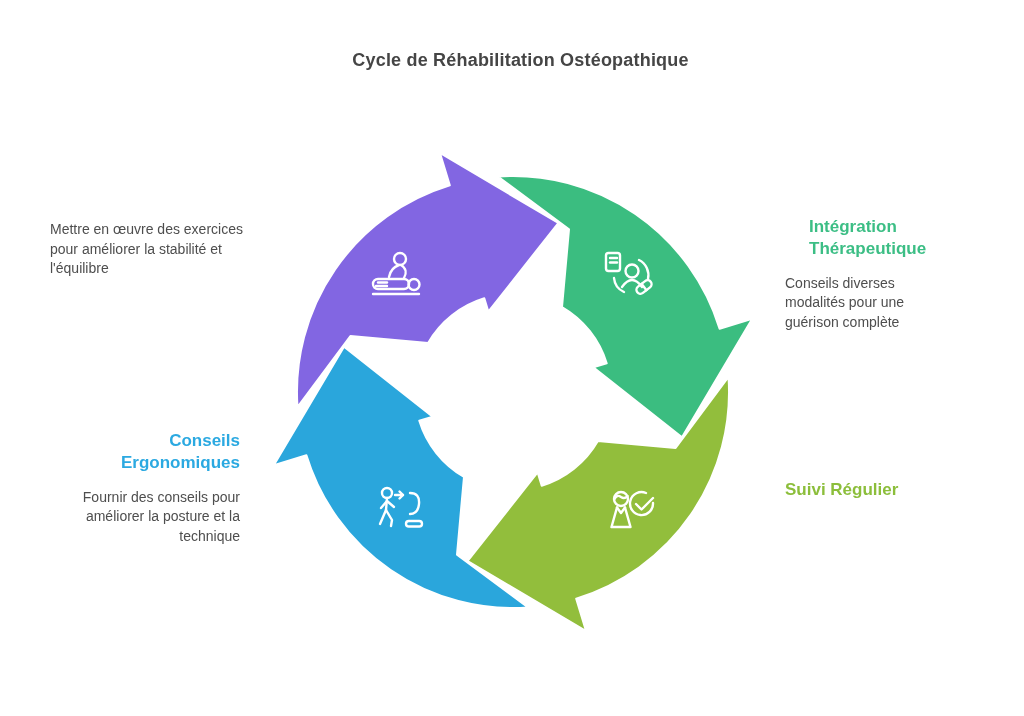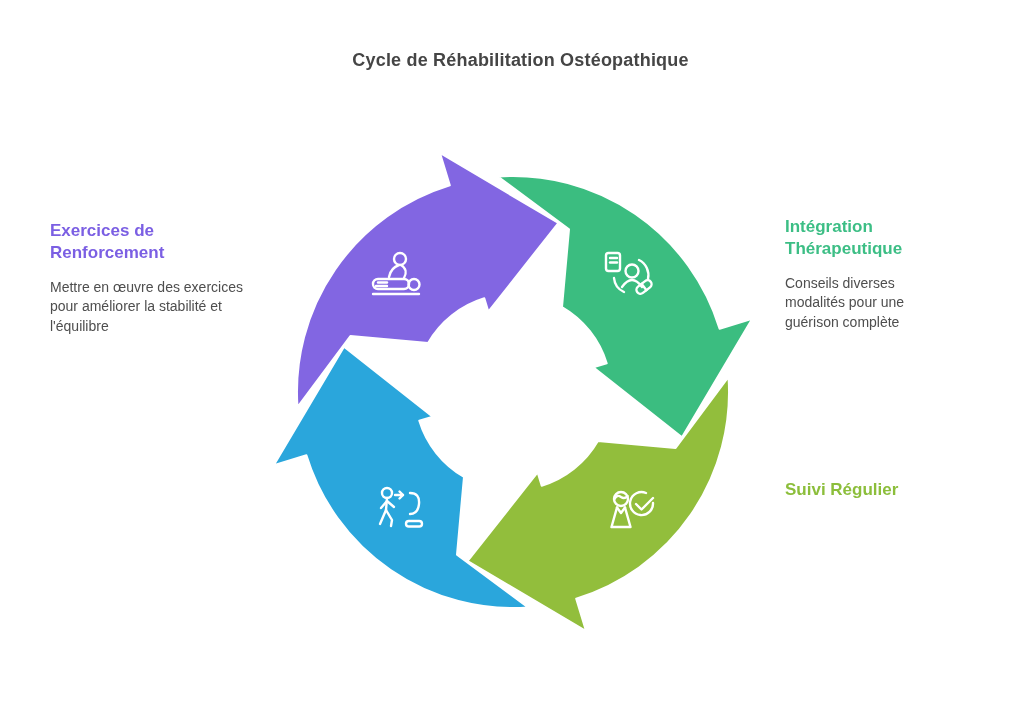--- a/index.html
+++ b/index.html
@@ -54,21 +54,21 @@
   .label p {
     font-size: 14px;
     line-height: 1.4;
     color: var(--c-body_text, #4e4e4e);
   }
   .label-tl { left: 50px;  top: 220px; width: 205px; text-align: left; }
   .label-tr { left: 785px; top: 216px; width: 165px; text-align: left; }
   .label-bl { left: 48px;  top: 430px; width: 192px; text-align: right; }
   .label-br { left: 785px; top: 479px; width: 180px; text-align: left; }
   .h-purple { color: var(--c-purple_text, #7b5fe3); }
-  .h-green  { color: var(--c-green_text,  #3cbe85); }
+  .h-green  { color: var(--c-green_text,  #3cbe85); margin-left: 24px; }
   .h-blue   { color: var(--c-blue_text,   #2ba9e1); }
   .h-olive  { color: var(--c-olive_text,  #8cbe3b); }
 </style>
 </head>
 <body>
 
 <div class="canvas">
 
   <h1 class="title">Cycle de Réhabilitation Ostéopathique</h1>
 
@@ -121,27 +121,30 @@
       <circle cx="-8" cy="-13" r="7"></circle>
       <path d="M -14.5 -13 q 2.5 -5 6.5 -2 q 3.5 2.5 6.5 -1"></path>
       <path d="M -12 -4.5 L -17.5 15 H 1.5 L -4 -4.5"></path>
       <path d="M -12 -4.5 l 4 5.5 l 4 -5.5"></path>
       <path d="M 17 -19 a 11.5 11.5 0 1 0 7 10"></path>
       <path d="M 7 -8 l 5.5 5.5 L 24 -14"></path>
     </g>
   </svg>
 
   <div class="label label-tl">
-    <h2 class="h-purple">Exercices de Renforcement</h2>
     <p>Mettre en œuvre des exercices pour améliorer la stabilité et l'équilibre</p>
   </div>
 
   <div class="label label-tr">
     <h2 class="h-green">Intégration Thérapeutique</h2>
     <p>Conseils diverses modalités pour une guérison complète</p>
   </div>
 
   <div class="label label-br">
     <h2 class="h-olive">Suivi Régulier</h2>
   </div>
 
+  <div class="label label-bl">
+    <h2 class="h-blue">Conseils Ergonomiques</h2>
+    <p>Fournir des conseils pour améliorer la posture et la technique</p>
+  </div>
 
 </div>
 
 </body></html>

